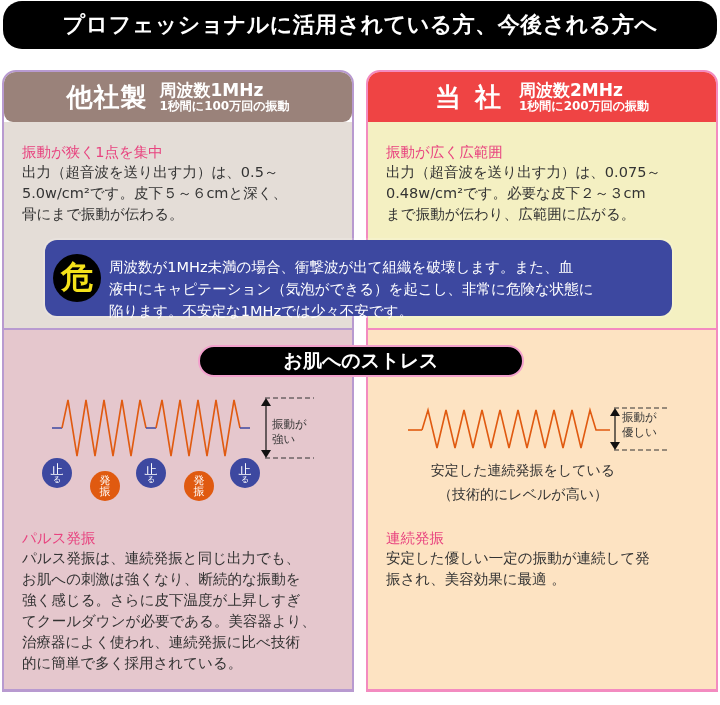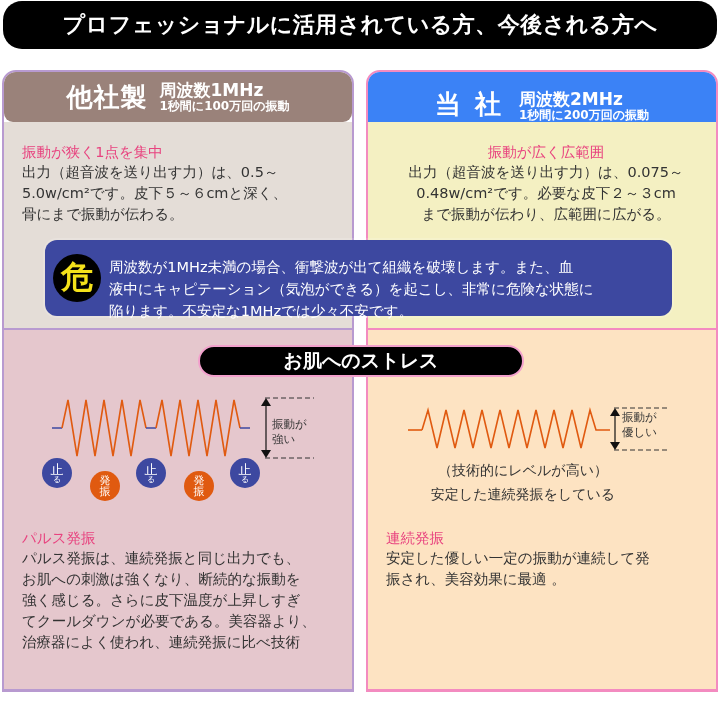--- a/index.html
+++ b/index.html
@@ -16,29 +16,29 @@
   .panel {
     position: absolute; top: 70px; width: 352px; height: 622px;
     border-radius: 14px 14px 0 0; box-sizing: border-box; overflow: hidden;
   }
   .panel-left { left: 2px; border: 2px solid #b89ad0; border-bottom-width: 3px; }
   .panel-right { left: 366px; border: 2px solid #f38bc0; border-bottom-width: 3px; }
   .panel-head {
     height: 50px; display: flex; align-items: center; justify-content: center; color: #ffffff;
   }
   .panel-left .panel-head { background: #9a827a; border-radius: 9px; }
-  .panel-right .panel-head { background: #3b82f6; align-items: flex-end; }
+  .panel-right .panel-head { background: #ef4444; }
   .head-name { font-size: 26px; font-weight: bold; margin-right: 12px; letter-spacing: 1px; }
   .panel-right .head-name { letter-spacing: 14px; margin-right: 4px; }
   .head-sub { display: flex; flex-direction: column; line-height: 1.1; }
   .head-freq { font-size: 17px; font-weight: bold; }
   .head-desc { font-size: 12px; font-weight: bold; }
   .upper { position: absolute; top: 50px; left: 0; right: 0; height: 206px; }
   .panel-left .upper { background: #e4ddd7; border-bottom: 2px solid #b89ad0; }
-  .panel-right .upper { background: #f4f0c2; border-bottom: 2px solid #f38bc0; text-align: center; }
+  .panel-right .upper { background: #f4f0c2; border-bottom: 2px solid #f38bc0; }
   .lower { position: absolute; top: 258px; left: 0; right: 0; bottom: 0; }
   .panel-left .lower { background: #e5c7cd; }
   .panel-right .lower { background: #fde3c2; }
   .sec-title { color: #e8437f; font-size: 14.5px; line-height: 20px; }
   .sec-body { font-size: 14.5px; line-height: 21px; color: #333333; }
   .upper .text { position: absolute; left: 18px; top: 20px; right: 10px; }
   .lower .text { position: absolute; left: 18px; top: 198px; right: 10px; }
   .sec-body .line { display: block; white-space: nowrap; }
 
   .danger {
@@ -136,20 +136,21 @@
         <span class="small">る</span>
     </div>
     <div class="text">
       <div class="sec-title">パルス発振</div>
       <div class="sec-body">
         <span class="line">パルス発振は、連続発振と同じ出力でも、</span>
         <span class="line">お肌への刺激は強くなり、断続的な振動を</span>
         <span class="line">強く感じる。さらに皮下温度が上昇しすぎ</span>
         <span class="line">てクールダウンが必要である。美容器より、</span>
         <span class="line">治療器によく使われ、連続発振に比べ技術</span>
+        <span class="line">的に簡単で多く採用されている。</span>
       </div>
     </div>
   </div>
 </div>
 
 <div class="panel panel-right">
   <div class="panel-head">
     <span class="head-name">当社</span>
     <div class="head-sub">
       <span class="head-freq">周波数2MHz</span>
@@ -174,22 +175,22 @@
       <line x1="208" y1="46" x2="262" y2="46" stroke="#333" stroke-width="1" stroke-dasharray="5,3"></line>
       <line x1="209" y1="8" x2="209" y2="42" stroke="#111" stroke-width="1.2"></line>
       <polygon points="204,12 214,12 209,4" fill="#111"></polygon>
       <polygon points="204,38 214,38 209,46" fill="#111"></polygon>
     </svg>
     <div class="amp-label" style="left:254px; top:80px;">
       <div>振動が</div>
       <div>優しい</div>
     </div>
     <div class="caption" style="left:40px; top:128px; width:230px;">
+      <div>安定した連続発振をしている</div>
       <div>（技術的にレベルが高い）</div>
-      <div>安定した連続発振をしている</div>
     </div>
     <div class="text">
       <div class="sec-title">連続発振</div>
       <div class="sec-body">
         <span class="line">安定した優しい一定の振動が連続して発</span>
         <span class="line">振され、美容効果に最適 。</span>
       </div>
     </div>
   </div>
 </div>

